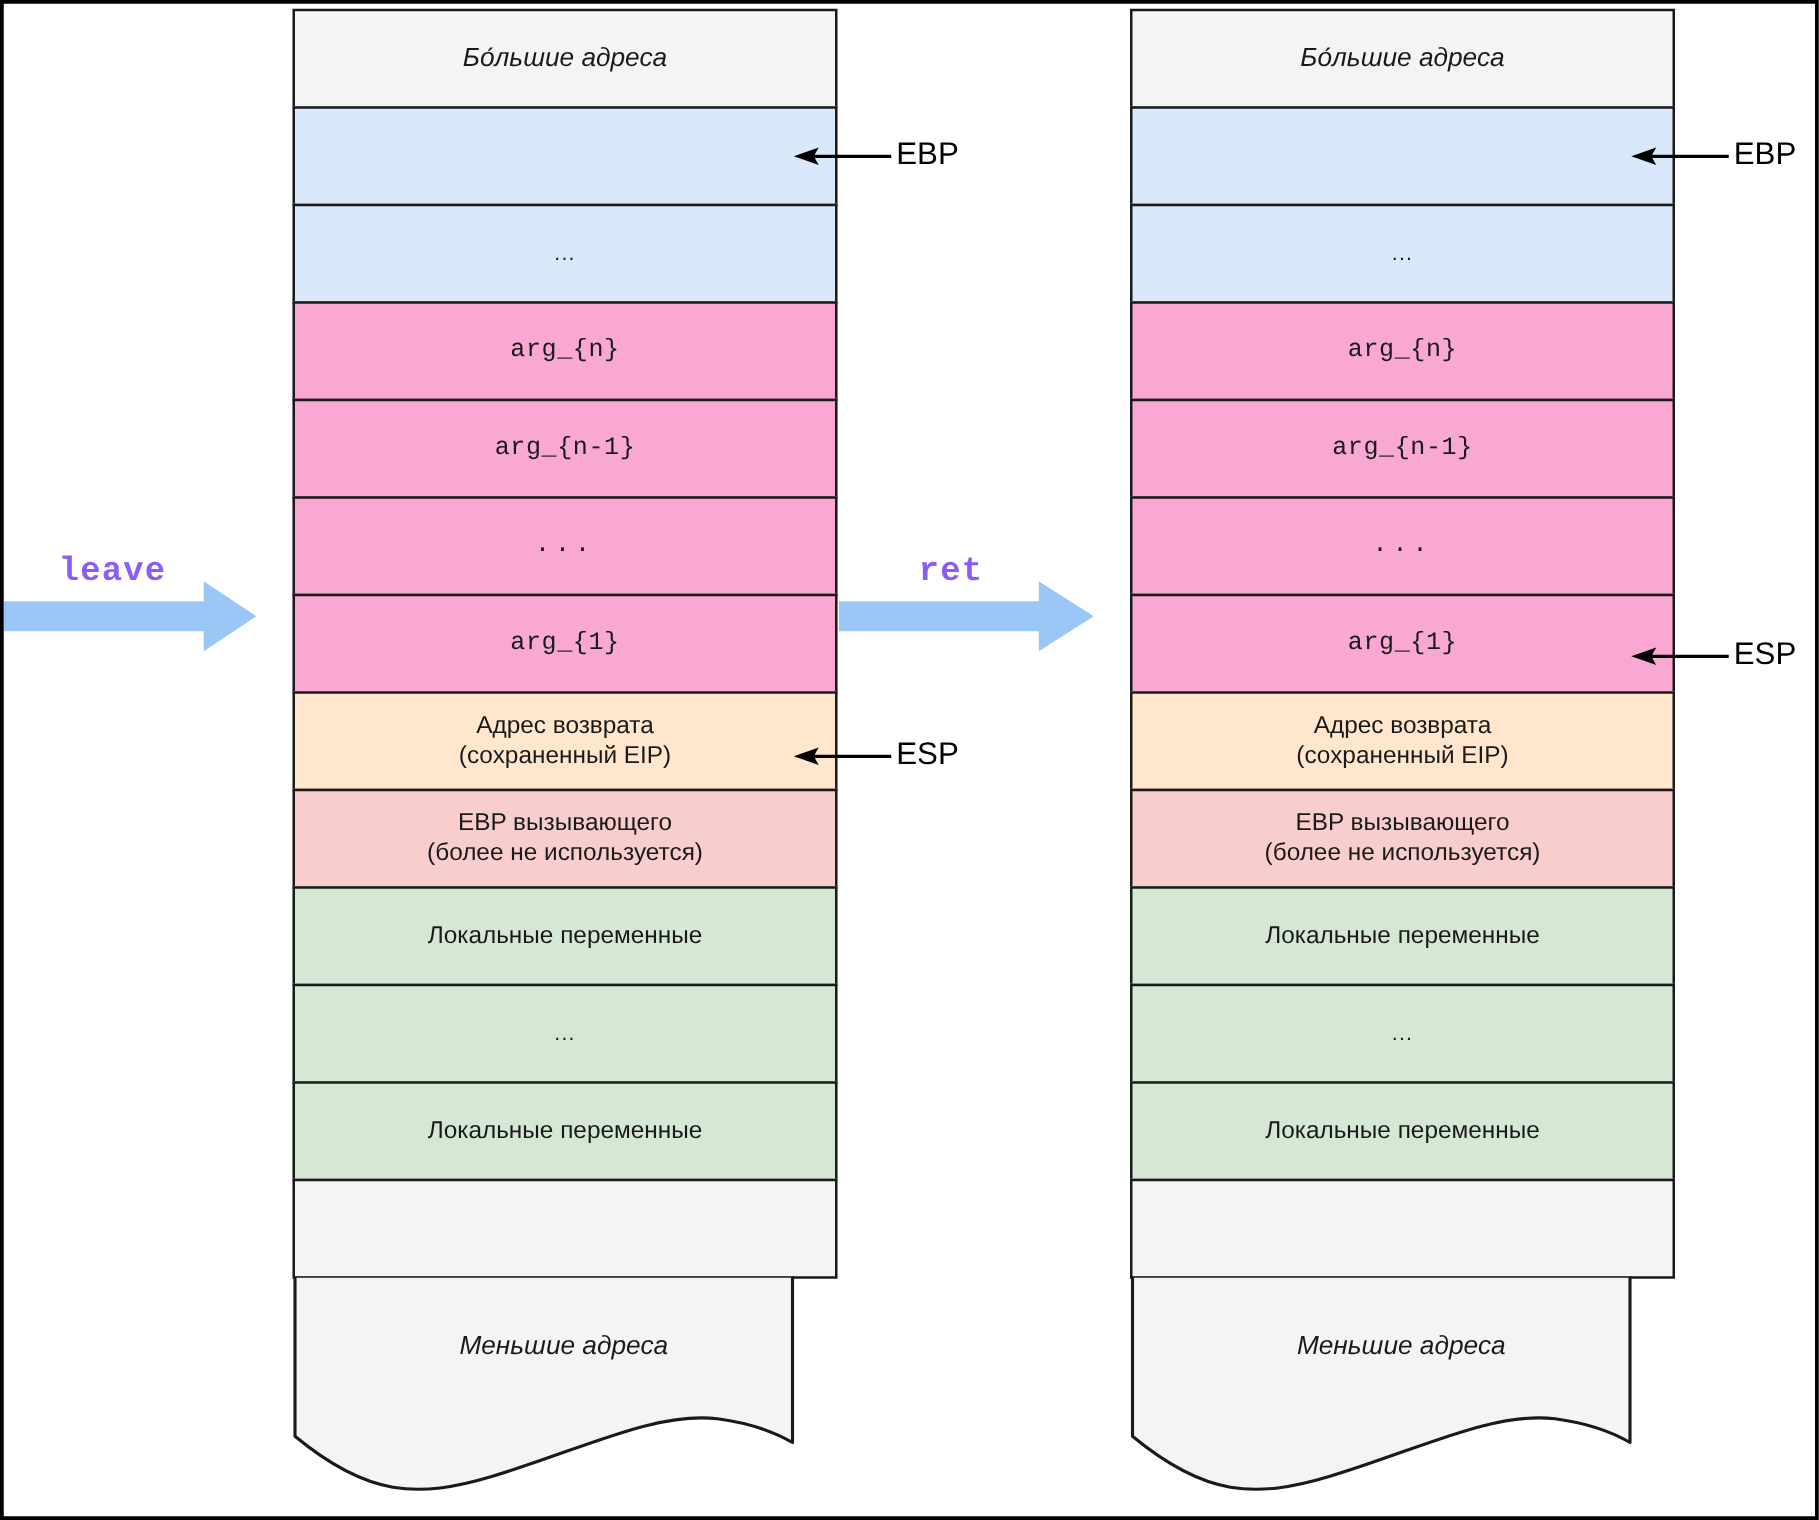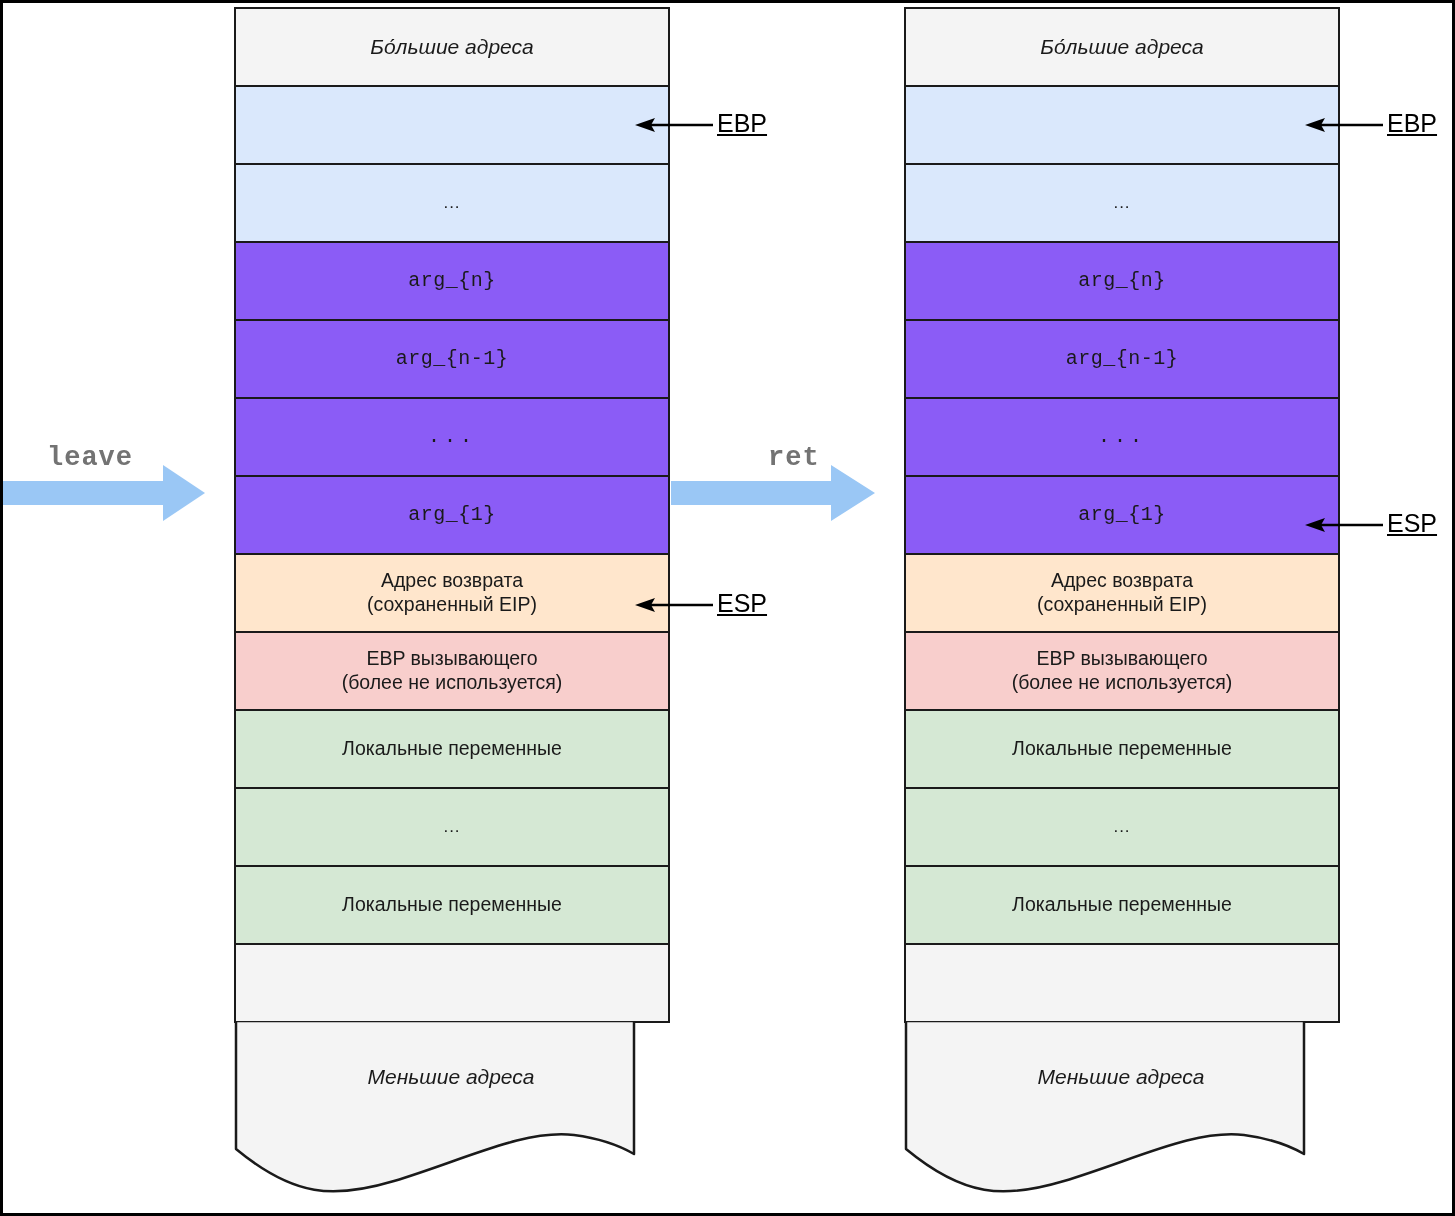--- a/index.html
+++ b/index.html
@@ -41,21 +41,21 @@
     justify-content: center;
     text-align: center;
     font-size: 19.5px;
     color: #1a1a1a;
     line-height: 1.22;
   }
   .cell:first-child { margin-top: 0; }
 
   .c-gray   { background: #f4f4f4; }
   .c-blue   { background: #dae8fc; }
-  .c-purple { background: #8b5cf6; }
+  .c-purple { background: #f9a8d4; }
   .c-orange { background: #ffe6cc; }
   .c-red    { background: #f8cecc; }
   .c-green  { background: #d5e8d4; }
 
   .italic { font-style: italic; font-size: 21px; }
   .mono {
     font-family: "Liberation Mono", "DejaVu Sans Mono", monospace;
     font-size: 20px;
     letter-spacing: 0.5px;
   }
@@ -93,32 +93,31 @@
 
   
   .op-arrow {
     position: absolute;
   }
   .op-label {
     position: absolute;
     font-family: "Liberation Mono", "DejaVu Sans Mono", monospace;
     font-weight: bold;
     font-size: 27px;
-    color: #737373;
+    color: #8b5cf6;
     letter-spacing: 1px;
   }
 
   
   .reg-callout { position: absolute; }
   .reg-label {
     position: absolute;
     font-size: 25px;
     color: #000000;
     font-family: "Liberation Sans", sans-serif;
-    text-decoration: underline;
   }
 </style>
 </head>
 <body>
 
 <div id="canvas">
 
   <div class="stack" id="stack-left">
     <div class="cell c-gray">
         <span class="italic">Бо́льшие адреса</span>
@@ -217,21 +216,21 @@
       </svg>
       <span class="btm-label">Меньшие адреса</span>
     </div>
   </div>
 
   <div class="op-label" style="left:44px; top:440px;">leave</div>
   <svg class="op-arrow" style="left:0px; top:460px;" width="204" height="60" viewBox="0 0 204 60">
     <path d="M0,18 L160,18 L160,2 L202,30 L160,58 L160,42 L0,42 Z" fill="#9ac7f5"></path>
   </svg>
 
-  <div class="op-label" style="left:765px; top:440px;">ret</div>
+  <div class="op-label" style="left:732px; top:440px;">ret</div>
   <svg class="op-arrow" style="left:668px; top:460px;" width="206" height="60" viewBox="0 0 206 60">
     <path d="M0,18 L160,18 L160,2 L204,30 L160,58 L160,42 L0,42 Z" fill="#9ac7f5"></path>
   </svg>
 
   <svg class="reg-callout" style="left:630px; top:104px;" width="82" height="36" viewBox="0 0 82 36">
     <line x1="80" y1="18" x2="12" y2="18" stroke="#000000" stroke-width="2.6"></line>
     <path d="M2,18 L22,11 L18,18 L22,25 Z" fill="#000000"></path>
   </svg>
   <div class="reg-label" style="left:714px; top:106px;">EBP</div>
 

